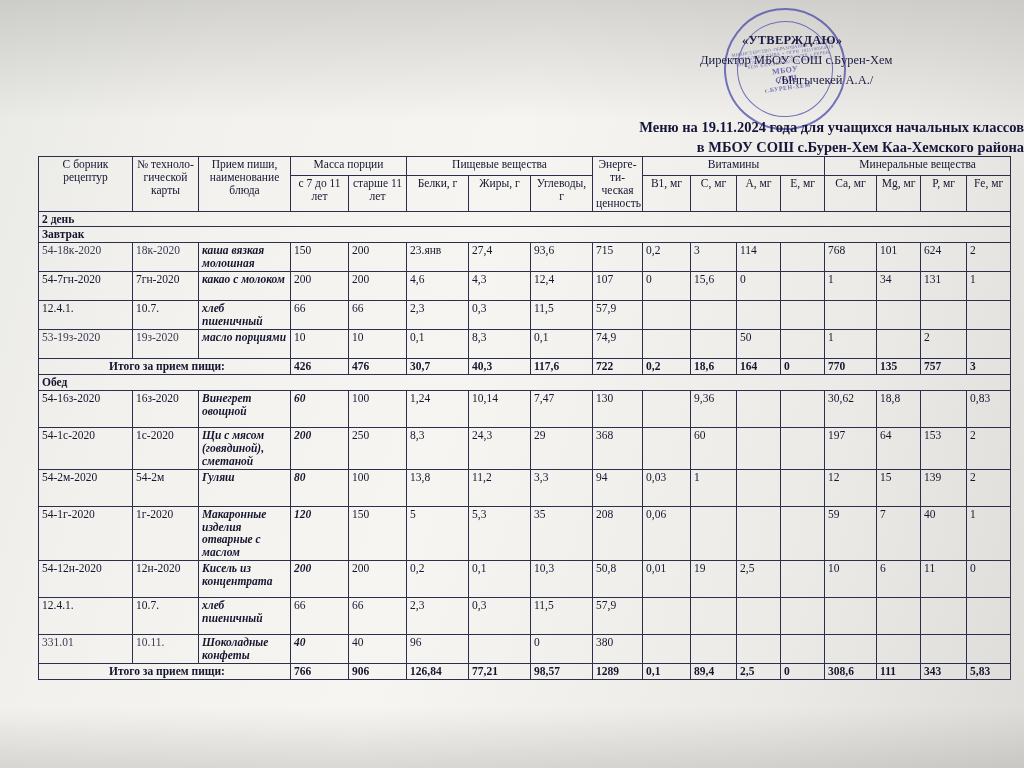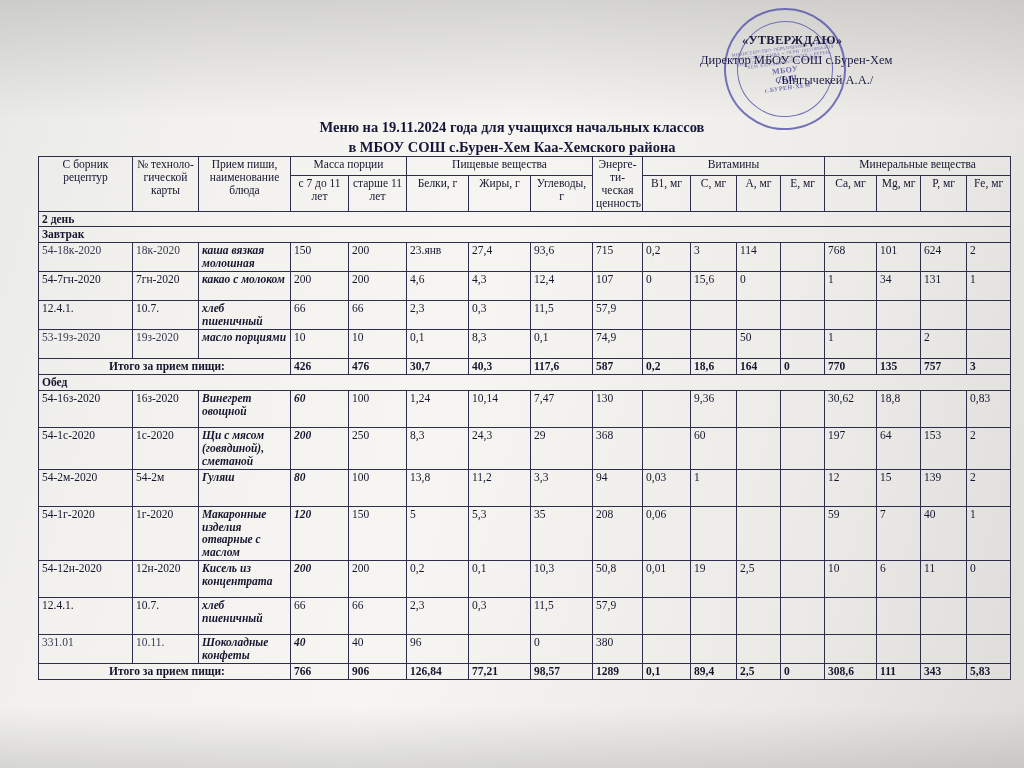--- a/index.html
+++ b/index.html
@@ -88,21 +88,21 @@
     font-size: 8px;
     font-weight: bold;
     letter-spacing: .5px;
   }
 
   
   .doc-title {
     position: absolute;
     left: 0; top: 118px;
     width: 1024px;
-    text-align: center;
+    text-align: right;
     font-weight: bold;
     font-size: 14.5px;
     color: #16163a;
     line-height: 1.35;
   }
 
   
   .tbl-wrap {
     position: absolute;
     left: 38px;
@@ -335,21 +335,21 @@
           <td class="num"></td>
         </tr>
 
         <tr class="total-row">
           <td colspan="3" class="total-label">Итого за прием пищи:</td>
           <td>426</td>
           <td>476</td>
           <td>30,7</td>
           <td>40,3</td>
           <td>117,6</td>
-          <td>587</td>
+          <td>722</td>
           <td>0,2</td>
           <td>18,6</td>
           <td>164</td>
           <td>0</td>
           <td>770</td>
           <td>135</td>
           <td>757</td>
           <td>3</td>
         </tr>
 

